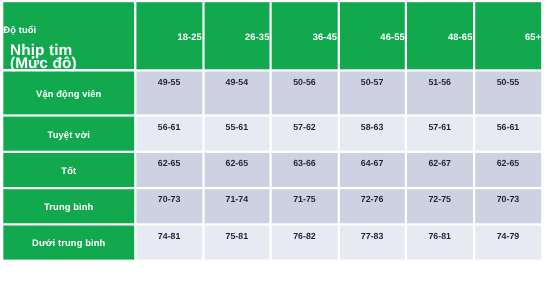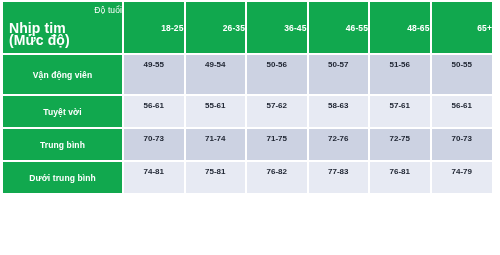--- a/index.html
+++ b/index.html
@@ -44,24 +44,24 @@
     letter-spacing: 0.1px;
   }
   thead th:last-child { border-right: none; }
 
   th.corner-cell {
     position: relative;
     vertical-align: top;
     padding: 0;
   }
   .corner-top {
-    text-align: right;
-    padding-top: 3px;
+    text-align: left;
+    padding-top: 20px;
     font-size: 8.5px;
-    font-weight: normal;
+    font-weight: bold;
     line-height: 11px;
   }
   .corner-bottom {
     text-align: left;
     padding: 6px 0 0 6px;
     font-size: 14px;
     font-weight: bold;
     line-height: 12px;
   }
 
@@ -150,20 +150,29 @@
       <tr class="band-b">
         <td class="row-label">Tuyệt vời</td>
         <td class="val">56-61</td>
         <td class="val">55-61</td>
         <td class="val">57-62</td>
         <td class="val">58-63</td>
         <td class="val">57-61</td>
         <td class="val">56-61</td>
       </tr>
 
+      <tr class="band-a">
+        <td class="row-label">Tốt</td>
+        <td class="val">62-65</td>
+        <td class="val">62-65</td>
+        <td class="val">63-66</td>
+        <td class="val">64-67</td>
+        <td class="val">62-67</td>
+        <td class="val">62-65</td>
+      </tr>
 
 
       <tr class="band-a">
         <td class="row-label">Trung bình</td>
         <td class="val">70-73</td>
         <td class="val">71-74</td>
         <td class="val">71-75</td>
         <td class="val">72-76</td>
         <td class="val">72-75</td>
         <td class="val">70-73</td>

